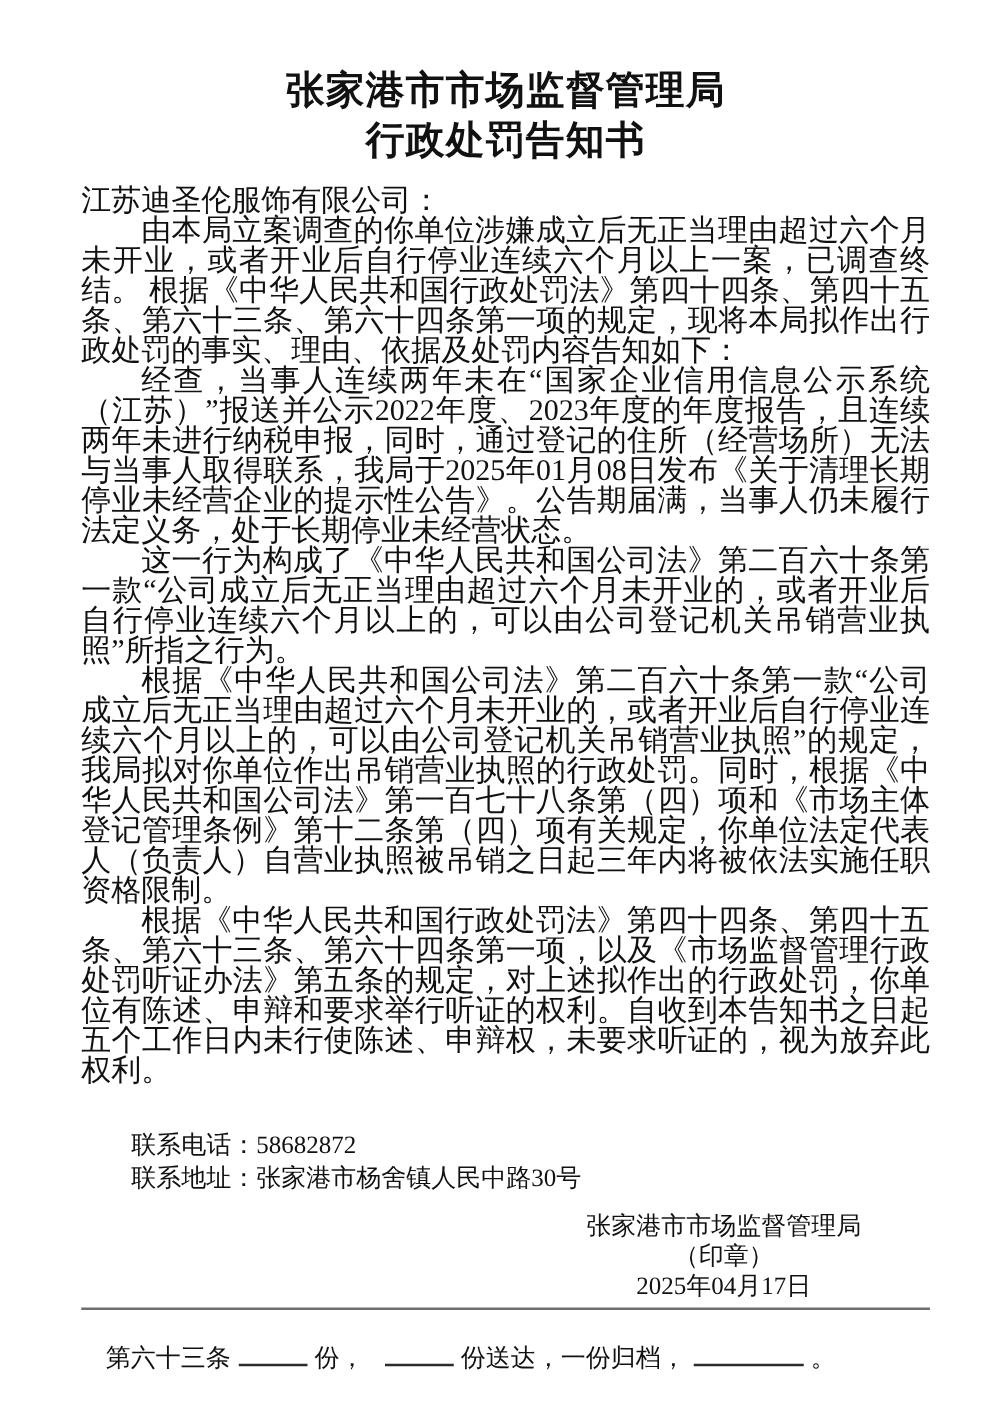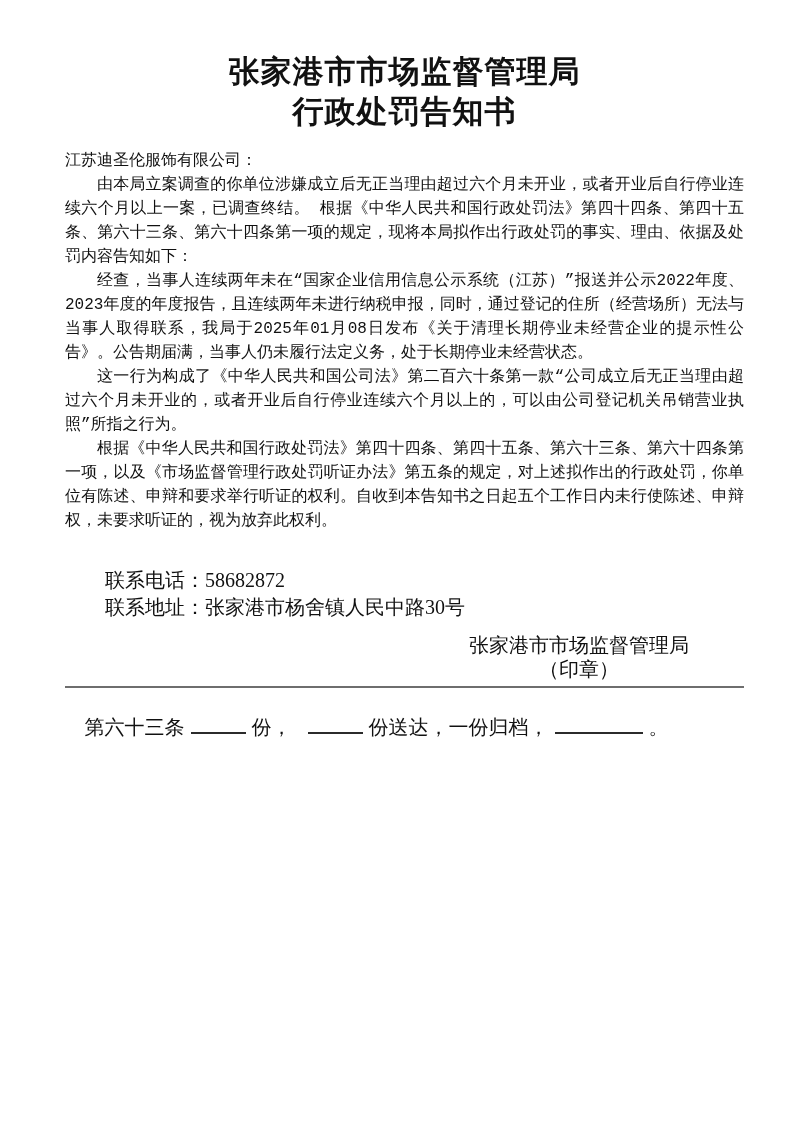--- a/index.html
+++ b/index.html
@@ -29,24 +29,23 @@
     letter-spacing: 1px;
   }
   .doc-number {
     text-align: center;
     font-size: 17px;
     line-height: 22px;
     margin-top: 5px;
   }
   .body-text {
     margin-top: 17px;
-    font-size: 16px;
+    font-size: 24px;
     line-height: 24px;
     text-align: justify;
-    font-family: Liberation Mono, monospace;
   }
   .recipient {
     margin: 0;
   }
   .para {
     margin: 0;
     text-indent: 2em;
   }
   .contact-block {
     margin-top: 34px;
@@ -96,31 +95,33 @@
 <div class="page">
 
   <div class="agency-title">张家港市市场监督管理局</div>
   <div class="doc-title">行政处罚告知书</div>
 
   <div class="body-text">
     <p class="recipient">江苏迪圣伦服饰有限公司：</p>
     <p class="para">由本局立案调查的你单位涉嫌成立后无正当理由超过六个月未开业，或者开业后自行停业连续六个月以上一案，已调查终结。 根据《中华人民共和国行政处罚法》第四十四条、第四十五条、第六十三条、第六十四条第一项的规定，现将本局拟作出行政处罚的事实、理由、依据及处罚内容告知如下：</p>
     <p class="para">经查，当事人连续两年未在“国家企业信用信息公示系统（江苏）”报送并公示2022年度、2023年度的年度报告，且连续两年未进行纳税申报，同时，通过登记的住所（经营场所）无法与当事人取得联系，我局于2025年01月08日发布《关于清理长期停业未经营企业的提示性公告》。公告期届满，当事人仍未履行法定义务，处于长期停业未经营状态。</p>
     <p class="para">这一行为构成了《中华人民共和国公司法》第二百六十条第一款“公司成立后无正当理由超过六个月未开业的，或者开业后自行停业连续六个月以上的，可以由公司登记机关吊销营业执照”所指之行为。</p>
+    <p class="para">根据《中华人民共和国公司法》第二百六十条第一款“公司成立后无正当理由超过六个月未开业的，或者开业后自行停业连续六个月以上的，可以由公司登记机关吊销营业执照”的规定，我局拟对你单位作出吊销营业执照的行政处罚。同时，根据《中华人民共和国公司法》第一百七十八条第（四）项和《市场主体登记管理条例》第十二条第（四）项有关规定，你单位法定代表人（负责人）自营业执照被吊销之日起三年内将被依法实施任职资格限制。</p>
     <p class="para">根据《中华人民共和国行政处罚法》第四十四条、第四十五条、第六十三条、第六十四条第一项，以及《市场监督管理行政处罚听证办法》第五条的规定，对上述拟作出的行政处罚，你单位有陈述、申辩和要求举行听证的权利。自收到本告知书之日起五个工作日内未行使陈述、申辩权，未要求听证的，视为放弃此权利。</p>
   </div>
 
   <div class="contact-block">
     <p class="contact-line">联系电话：58682872</p>
     <p class="contact-line">联系地址：张家港市杨舍镇人民中路30号</p>
   </div>
 
   <div class="signature-block">
     <p class="signature-line">张家港市市场监督管理局</p>
     <p class="signature-line">（印章）</p>
+    <p class="signature-line">2025年04月17日</p>
   </div>
 
   <hr class="divider">
 
   <div class="footer-line">
     <span>第六十三条</span><span class="blank blank-copies"></span><span>份，</span><span class="blank blank-served"></span><span>份送达，一份归档，</span><span class="blank blank-other"></span><span>。</span>
   </div>
 
 </div>
 

